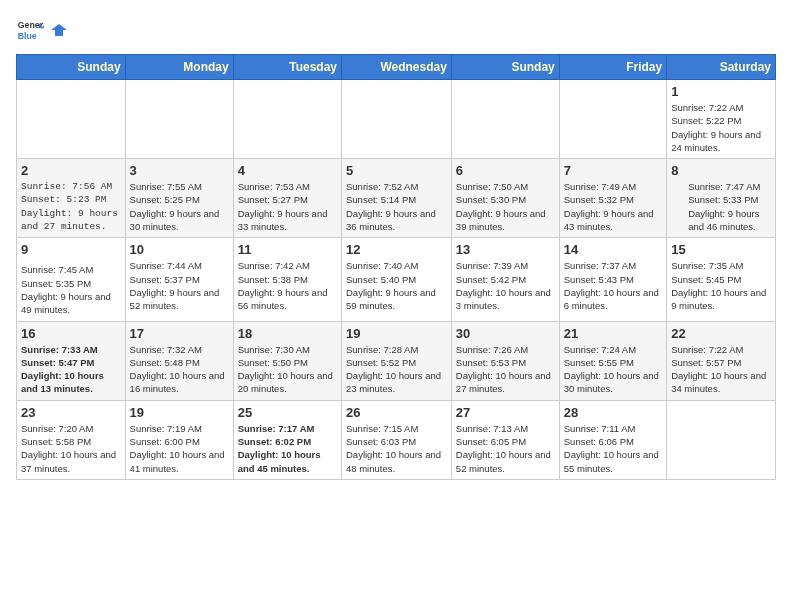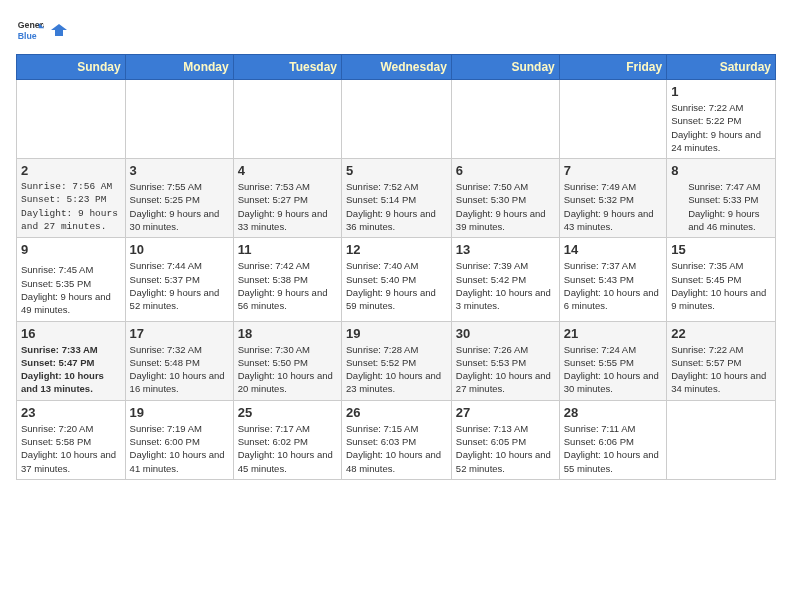--- a/index.html
+++ b/index.html
@@ -283,21 +283,21 @@
 Daylight: 10 hours and 37 minutes.</div>
           </td>
           <td>
             <span class="day-number">19</span>
             <div class="day-info" style="white-space: pre-line;">Sunrise: 7:19 AM
 Sunset: 6:00 PM
 Daylight: 10 hours and 41 minutes.</div>
           </td>
           <td>
             <span class="day-number">25</span>
-            <div class="day-info" style="white-space: pre-line;">Sunrise: 7:17 AM
+            <div class="day-info" style="white-space: pre-line; font-weight: bold;">Sunrise: 7:17 AM
 Sunset: 6:02 PM
 Daylight: 10 hours and 45 minutes.</div>
           </td>
           <td>
             <span class="day-number">26</span>
             <div class="day-info" style="white-space: pre-line;">Sunrise: 7:15 AM
 Sunset: 6:03 PM
 Daylight: 10 hours and 48 minutes.</div>
           </td>
           <td>

